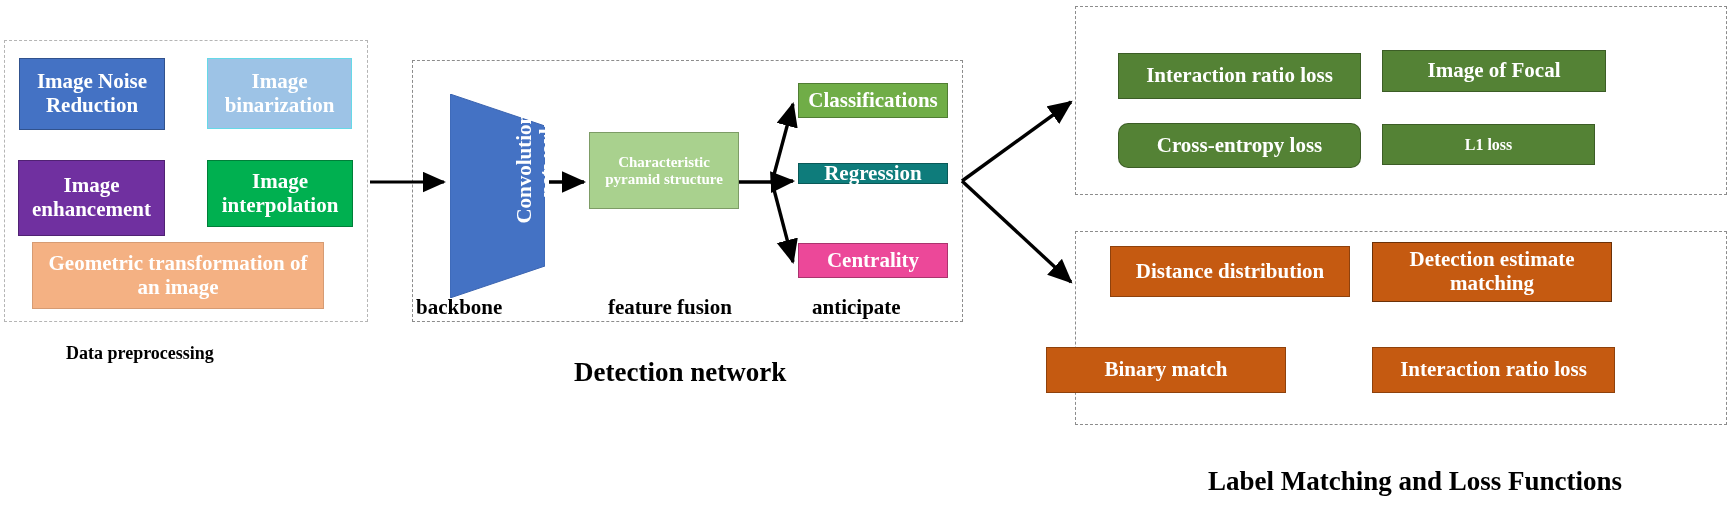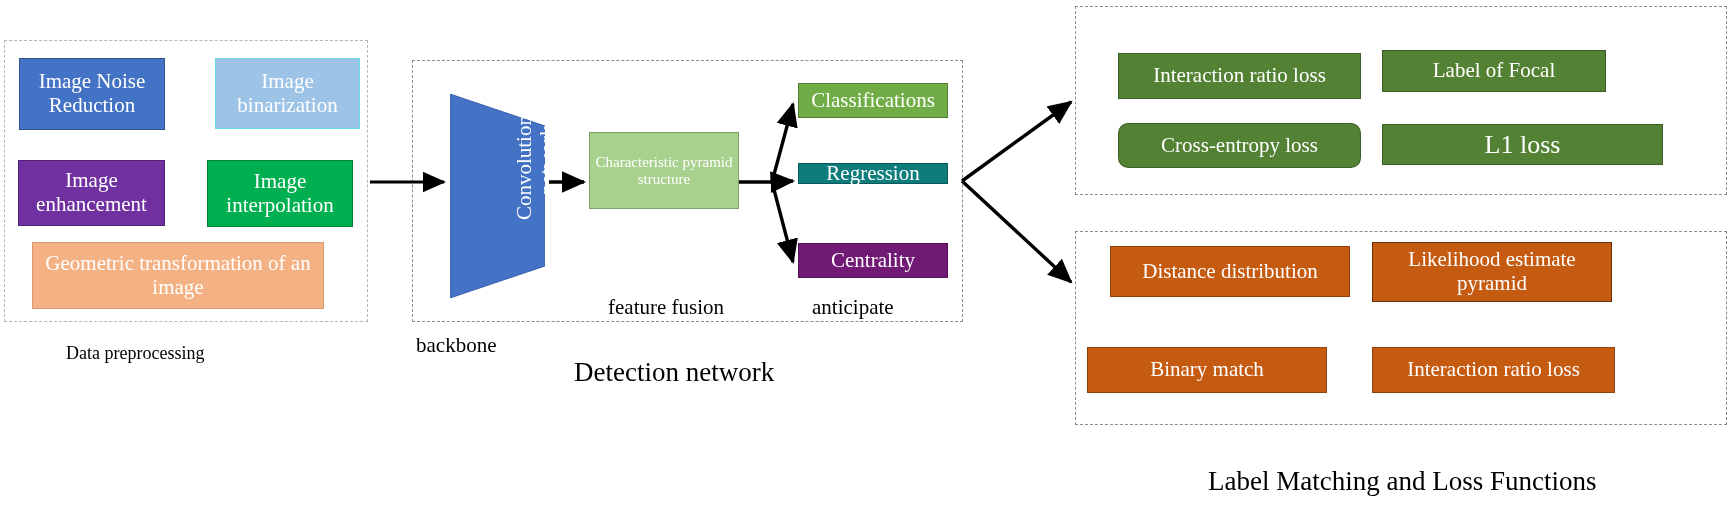--- a/index.html
+++ b/index.html
@@ -7,20 +7,21 @@
     padding: 0;
     background: #ffffff;
   }
   #canvas {
     position: relative;
     width: 1735px;
     height: 508px;
     background: #ffffff;
     font-family: "Liberation Serif", "DejaVu Serif", serif;
     overflow: hidden;
+    font-weight: bold;
   }
   .dashed-panel {
     position: absolute;
     border: 1.5px dashed #8c8c8c;
     box-sizing: border-box;
     background: transparent;
   }
   .dashed-panel.light {
     border-color: #b5b5b5;
   }
@@ -69,70 +70,70 @@
 </style>
 </head>
 <body>
 
 <div id="canvas">
 
   <div class="dashed-panel light" style="left:4px; top:40px; width:364px; height:282px;"></div>
 
   <div class="node" style="left:19px; top:58px; width:146px; height:72px; background:#4472C4; font-size:21px;">Image Noise Reduction</div>
 
-  <div class="node" style="left:207px; top:58px; width:145px; height:71px; background:#9DC3E6; border-color:#66D9E8; font-size:21px;margin-left:8px;">Image binarization</div>
+  <div class="node" style="left:207px; top:58px; width:145px; height:71px; background:#9DC3E6; border-color:#66D9E8; font-size:21px;">Image binarization</div>
 
-  <div class="node" style="left:18px; top:160px; width:147px; height:66px; background:#7030A0; font-size:21px;">Image enhancement</div>
+  <div class="node" style="left:18px; top:160px; width:147px; height:76px; background:#7030A0; font-size:21px;">Image enhancement</div>
 
   <div class="node" style="left:207px; top:160px; width:146px; height:67px; background:#00B050; font-size:21px;">Image interpolation</div>
 
   <div class="node" style="left:32px; top:242px; width:292px; height:67px; background:#F4B183; border-color:rgba(0,0,0,0.12); font-size:21px;">Geometric transformation of an image</div>
 
   <div class="caption" style="left:66px; top:343px; font-size:18px;">Data preprocessing</div>
 
   <div class="dashed-panel" style="left:412px; top:60px; width:551px; height:262px;"></div>
 
   <svg class="trapezoid" style="left:450px; top:94px; width:95px; height:204px;" viewBox="0 0 95 204" preserveAspectRatio="none">
     <polygon points="0,0 95,32 95,172 0,204" fill="#4472C4" stroke="#3B64B0" stroke-width="1"></polygon>
   </svg>
   <div class="vert-text" style="left:513px; top:250px; width:180px; font-size:21px; transform: rotate(-90deg); white-space:normal; text-align:center;">Convolutional network</div>
 
-  <div class="sublabel" style="left:416px; top:295px; font-size:21px;margin-top:38px;">backbone</div>
+  <div class="sublabel" style="left:416px; top:295px; font-size:21px;">backbone</div>
 
   <div class="node" style="left:589px; top:132px; width:150px; height:77px; background:#A9D18E; font-size:15px; border-color:#7d9c66;">Characteristic pyramid structure</div>
 
   <div class="sublabel" style="left:608px; top:295px; font-size:21px;">feature fusion</div>
 
   <div class="node" style="left:798px; top:83px; width:150px; height:35px; background:#70AD47; font-size:21px;">Classifications</div>
 
   <div class="node" style="left:798px; top:163px; width:150px; height:21px; background:#0E7C7B; font-size:21px;">Regression</div>
 
-  <div class="node" style="left:798px; top:243px; width:150px; height:35px; background:#701a75; font-size:21px;">Centrality</div>
+  <div class="node" style="left:798px; top:243px; width:150px; height:35px; background:#ec4899; font-size:21px;">Centrality</div>
 
   <div class="sublabel" style="left:812px; top:295px; font-size:21px;">anticipate</div>
 
   <div class="caption" style="left:574px; top:357px; font-size:27px;text-align:center;">Detection network</div>
 
   <div class="dashed-panel" style="left:1075px; top:6px; width:652px; height:189px;"></div>
 
   <div class="node" style="left:1118px; top:53px; width:243px; height:46px; background:#548235; font-size:21px;">Interaction ratio loss</div>
 
-  <div class="node" style="left:1382px; top:50px; width:224px; height:42px; background:#548235; font-size:21px;">Label of Focal</div>
+  <div class="node" style="left:1382px; top:50px; width:224px; height:42px; background:#548235; font-size:21px;">Image of Focal</div>
 
   <div class="node" style="left:1118px; top:123px; width:243px; height:45px; background:#548235; font-size:21px;border-radius:10px;">Cross-entropy loss</div>
 
-  <div class="node" style="left:1382px; top:124px; width:281px; height:41px; background:#548235; font-size:26px;">L1 loss</div>
+  <div class="node" style="left:1382px; top:124px; width:213px; height:41px; background:#548235; font-size:16px;">L1 loss</div>
 
   <div class="dashed-panel" style="left:1075px; top:231px; width:652px; height:194px;"></div>
 
   <div class="node" style="left:1110px; top:246px; width:240px; height:51px; background:#C55A11; font-size:21px;">Distance distribution</div>
 
-  <div class="node" style="left:1372px; top:242px; width:240px; height:60px; background:#C55A11; border-color:#6b3108; font-size:21px;">Likelihood estimate pyramid</div>
+  <div class="node" style="left:1372px; top:242px; width:240px; height:60px; background:#C55A11; border-color:#6b3108; font-size:21px;">Detection estimate matching</div>
 
-  <div class="node" style="left:1087px; top:347px; width:240px; height:46px; background:#C55A11; font-size:21px;">Binary match</div>
+  <div class="node" style="left:1046px; top:347px; width:240px; height:46px; background:#C55A11; font-size:21px;">Binary match</div>
 
   <div class="node" style="left:1372px; top:347px; width:243px; height:46px; background:#C55A11; font-size:21px;">Interaction ratio loss</div>
 
   <div class="caption" style="left:1208px; top:466px; font-size:27px;">Label Matching and Loss Functions</div>
 
   <svg class="arrows" viewBox="0 0 1735 508">
     <defs>
       <marker id="ah" markerWidth="9" markerHeight="9" refX="6.6" refY="3.2" orient="auto" markerUnits="strokeWidth">
         <path d="M0,0 L7.2,3.2 L0,6.4 z" fill="#000000"></path>
       </marker>

